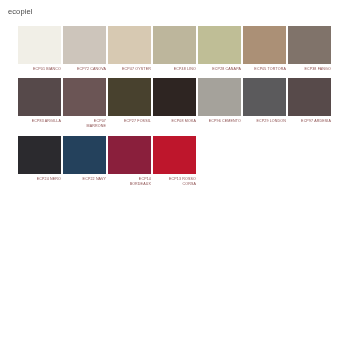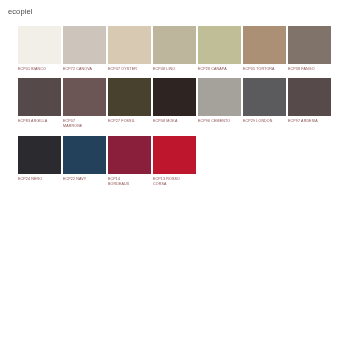--- a/index.html
+++ b/index.html
@@ -11,20 +11,21 @@
     height: 350px;
     background: #ffffff;
     font-family: "Liberation Sans", sans-serif;
     overflow: hidden;
   }
   .page {
     position: relative;
     width: 350px;
     height: 350px;
     box-sizing: border-box;
+    text-align: right;
   }
   .page-title {
     position: absolute;
     left: 8px;
     top: 7px;
     font-size: 7.5px;
     color: #4a4a4a;
     letter-spacing: 0.1px;
     line-height: 10px;
     font-weight: normal;

